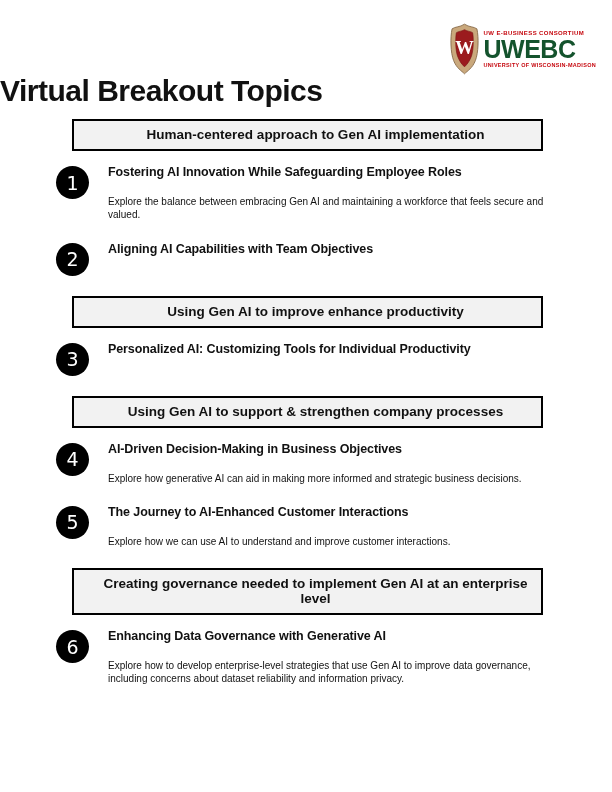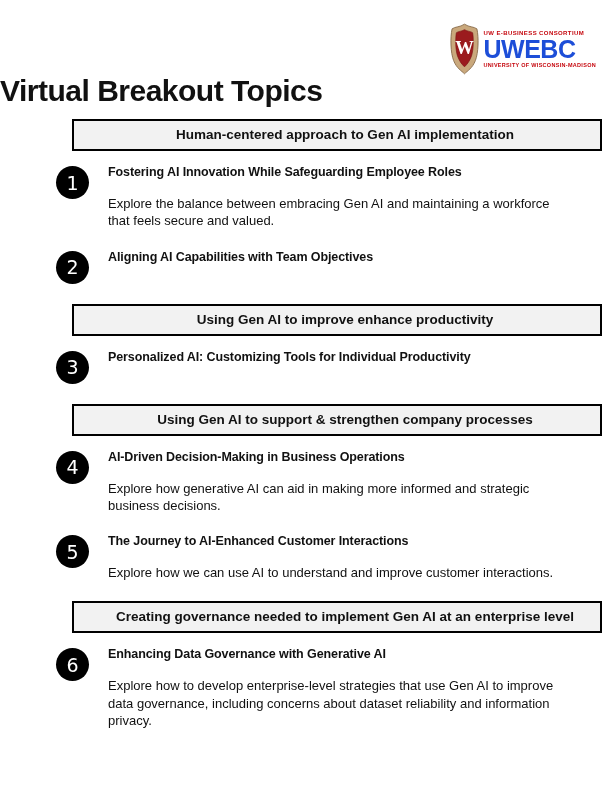--- a/index.html
+++ b/index.html
@@ -19,21 +19,21 @@
     display:flex; align-items:center; gap:4px;
   }
   .crest { width:31px; height:52px; }
   .logo-text { display:flex; flex-direction:column; line-height:1; }
   .logo-top {
     font-size:6px; font-weight:bold; letter-spacing:.4px;
     color:#c5050c; margin-bottom:1px;
   }
   .logo-acronym {
     font-size:25px; font-weight:800; letter-spacing:-.5px;
-    color:#1d4ed8;
+    color:#14532d;
   }
   .logo-bottom {
     font-size:5.5px; font-weight:bold; letter-spacing:.3px;
     color:#c5050c; margin-top:1px;
   }
   
   .title {
     margin-top:76px;
     font-size:30px; font-weight:800;
     letter-spacing:-.5px;
@@ -41,21 +41,21 @@
   }
   .subtitle {
     margin-top:15px;
     text-align:center;
     font-size:11.5px; font-weight:bold;
     line-height:1.4;
   }
   
   .section { margin-bottom:13px; }
   .section-box {
-    margin-left:72px; width:530px;
+    margin-left:72px; width:471px;
     border:2px solid #000;
     background:#f2f2f2;
     text-align:center;
     padding:6px 0 7px 16px;
     font-size:13.5px; font-weight:bold;
     margin-bottom:14px;
   }
   .first-box { margin-top:13px; }
   
   .item {
@@ -73,21 +73,21 @@
     margin-top:1px;
     font-family:"DejaVu Sans", sans-serif;
   }
   .item-text { width:452px; }
   .item-heading {
     font-size:12.5px; font-weight:bold;
     margin-bottom:3px;
     letter-spacing:-.1px;
   }
   .item-body {
-    font-size:13px; line-height:1.33;margin-top:16px;
+    font-size:10px; line-height:1.33;margin-top:16px;
   }
 </style>
 </head>
 <body>
 
 <div class="page">
 
   <div class="logo">
     <svg class="crest" viewBox="0 0 40 66">
       <path d="M20 1 C14 5 8 4 4 7 C1.5 18 2 38 6 48 C10 58 16 61 20 65 C24 61 30 58 34 48 C38 38 38.5 18 36 7 C32 4 26 5 20 1 Z" fill="#c9a87c" stroke="#8a6d4b" stroke-width="1.2"></path>
@@ -132,21 +132,21 @@
       </div>
     </div>
   </div>
 
   <div class="section">
     <div class="section-box">Using Gen AI to support &amp; strengthen company processes</div>
 
     <div class="item">
       <div class="badge">4</div>
       <div class="item-text">
-        <div class="item-heading">AI-Driven Decision-Making in Business Operations</div>
+        <div class="item-heading">AI-Driven Decision-Making in Business Objectives</div>
         <div class="item-body">Explore how generative AI can aid in making more informed and strategic business decisions.</div>
       </div>
     </div>
 
     <div class="item">
       <div class="badge">5</div>
       <div class="item-text">
         <div class="item-heading">The Journey to AI-Enhanced Customer Interactions</div>
         <div class="item-body">Explore how we can use AI to understand and improve customer interactions.</div>
       </div>

